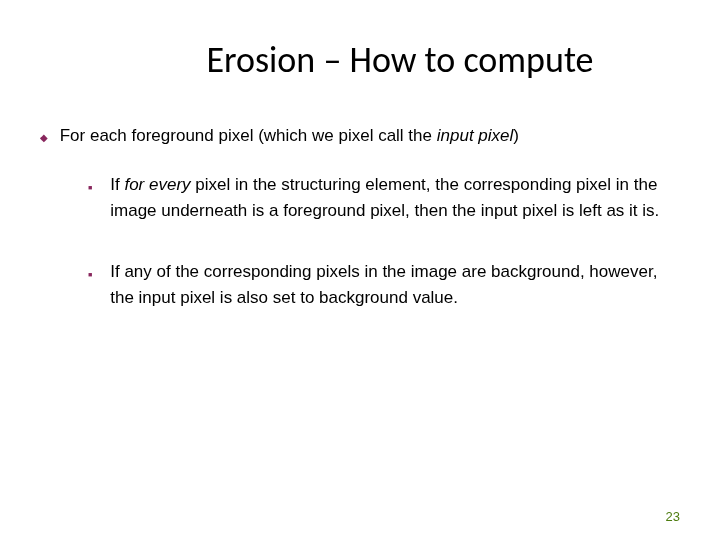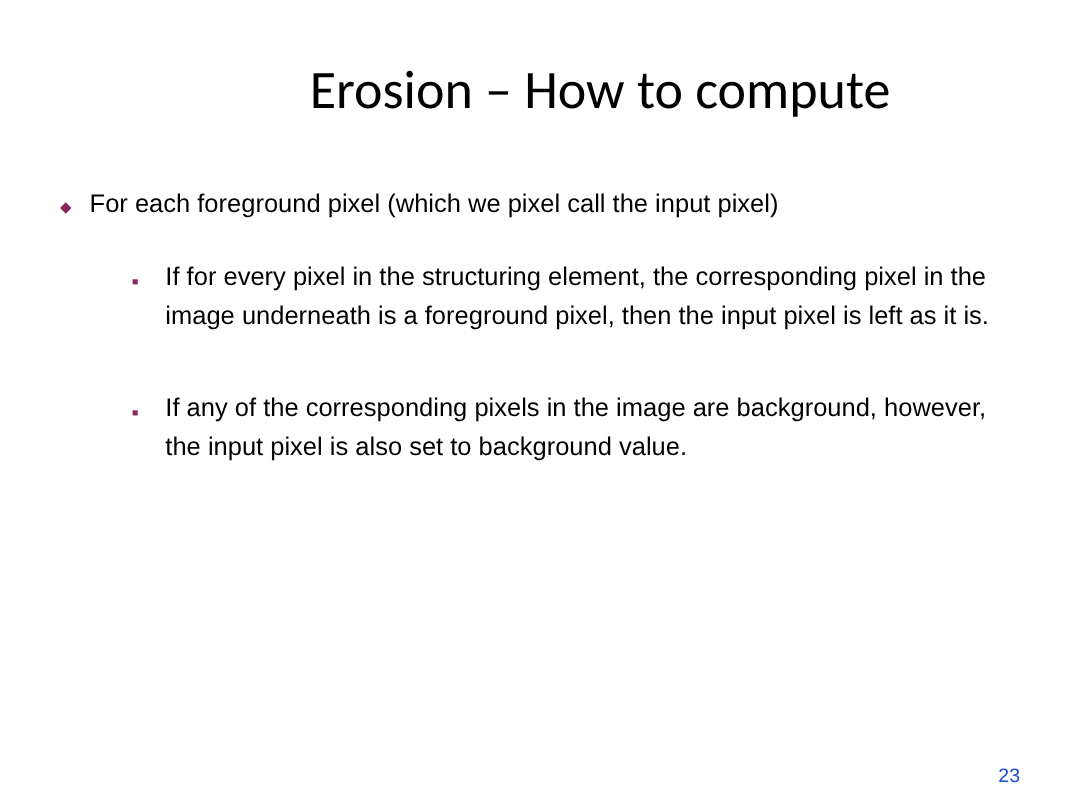--- a/index.html
+++ b/index.html
@@ -51,26 +51,26 @@
     margin-bottom: 36px;
     padding-left: 48px;
   }
   .square {
     color: #88265d;
     font-size: 7px;
     display: inline-block;
     margin-top: 8px;
     flex-shrink: 0;
   }
-  .italic { }
+  .italic { font-style: italic; }
   .page-num {
     position: absolute;
     bottom: 16px;
     right: 40px;
-    color: #1d4ed8;
+    color: #4d7c0f;
     font-size: 13px;
     font-family: Arial, sans-serif;
   }
 </style>
 </head>
 <body>
 
 <div class="slide">
 
   <h1 class="title">Erosion – How to compute</h1>

